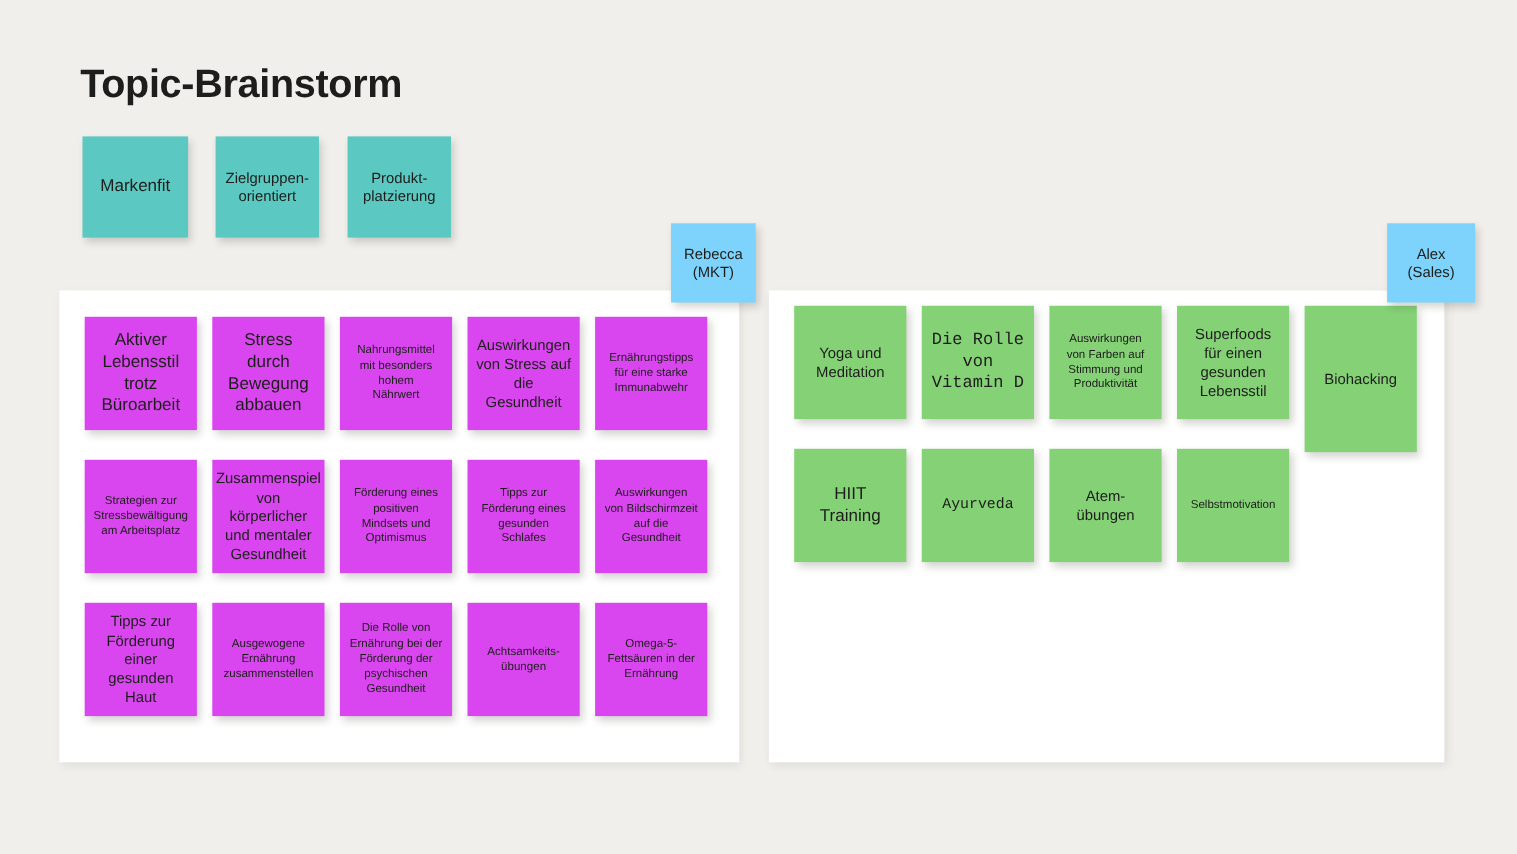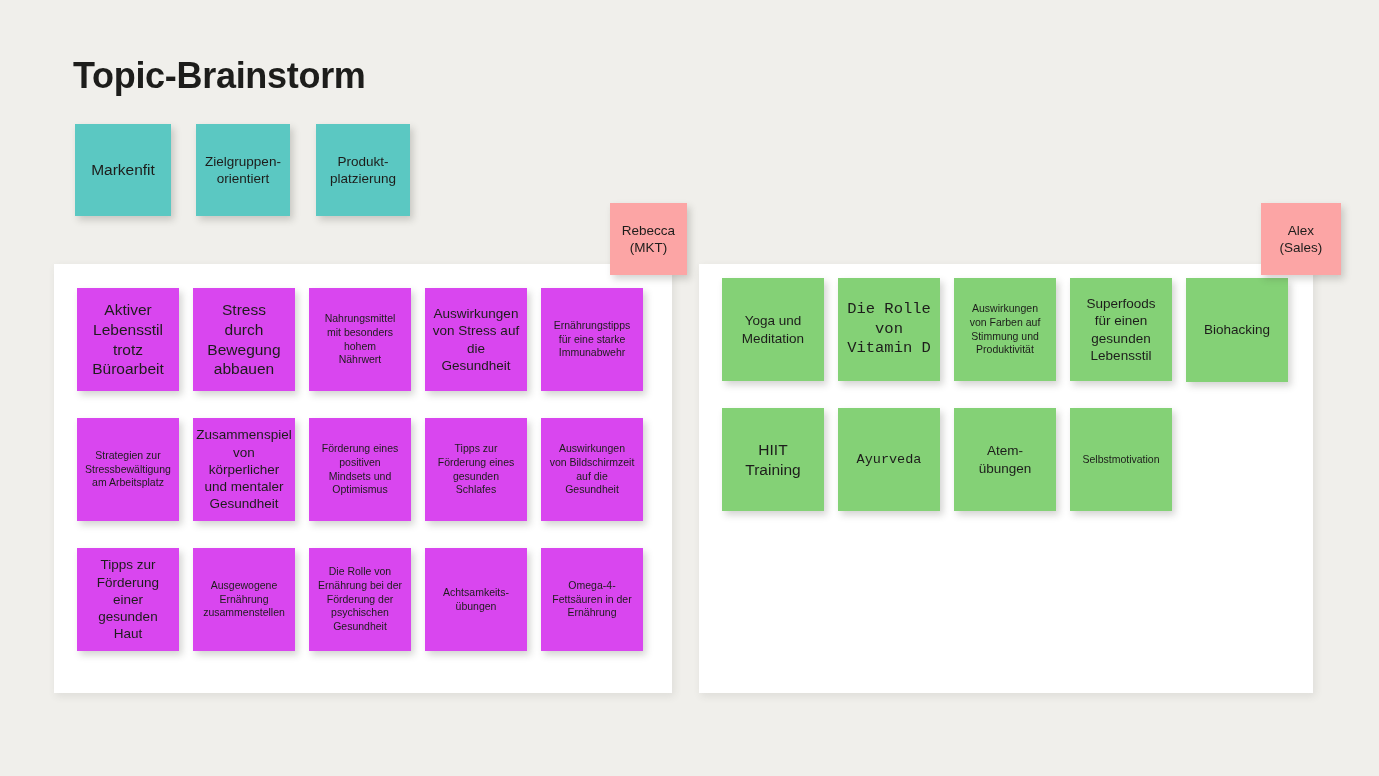--- a/index.html
+++ b/index.html
@@ -46,21 +46,21 @@
     overflow: hidden;
   }
   .note span {
     display: block;
     white-space: pre-line;
   }
 
   .note-teal   { background: #5bc8c2; }
   .note-yellow { background: #d946ef; }
   .note-green  { background: #84d176; }
-  .note-pink   { background: #fca5a5; }
+  .note-pink   { background: #7dd3fc; }
 
   
   .t-lg { font-size: 15.5px; }
   .t-md { font-size: 13.5px; }
   .t-sm { font-size: 10.5px; line-height: 1.32; }
 
   
   .panel {
     position: absolute;
     background: #ffffff;
@@ -176,21 +176,21 @@
 Ernährung bei der
 Förderung der
 psychischen
 Gesundheit</span>
       </div>
       <div class="note note-yellow t-sm" style="left: 425px; top: 548px; width: 102px; height: 103px;">
         <span>Achtsamkeits-
 übungen</span>
       </div>
       <div class="note note-yellow t-sm" style="left: 541px; top: 548px; width: 102px; height: 103px;">
-        <span>Omega-4-
+        <span>Omega-5-
 Fettsäuren in der
 Ernährung</span>
       </div>
       <div class="note note-green t-md" style="left: 722px; top: 278px; width: 102px; height: 103px;">
         <span>Yoga und
 Meditation</span>
       </div>
       <div class="note note-green t-lg" style="left: 838px; top: 278px; width: 102px; height: 103px; font-family: Liberation Mono, monospace;">
         <span>Die Rolle
 von
@@ -201,21 +201,21 @@
 von Farben auf
 Stimmung und
 Produktivität</span>
       </div>
       <div class="note note-green t-md" style="left: 1070px; top: 278px; width: 102px; height: 103px;">
         <span>Superfoods
 für einen
 gesunden
 Lebensstil</span>
       </div>
-      <div class="note note-green t-md" style="left: 1186px; top: 278px; width: 102px; height: 104px;">
+      <div class="note note-green t-md" style="left: 1186px; top: 278px; width: 102px; height: 133px;">
         <span>Biohacking</span>
       </div>
       <div class="note note-green t-lg" style="left: 722px; top: 408px; width: 102px; height: 103px;">
         <span>HIIT
 Training</span>
       </div>
       <div class="note note-green t-md" style="left: 838px; top: 408px; width: 102px; height: 103px; font-family: Liberation Mono, monospace;">
         <span>Ayurveda</span>
       </div>
       <div class="note note-green t-md" style="left: 954px; top: 408px; width: 102px; height: 103px;">

